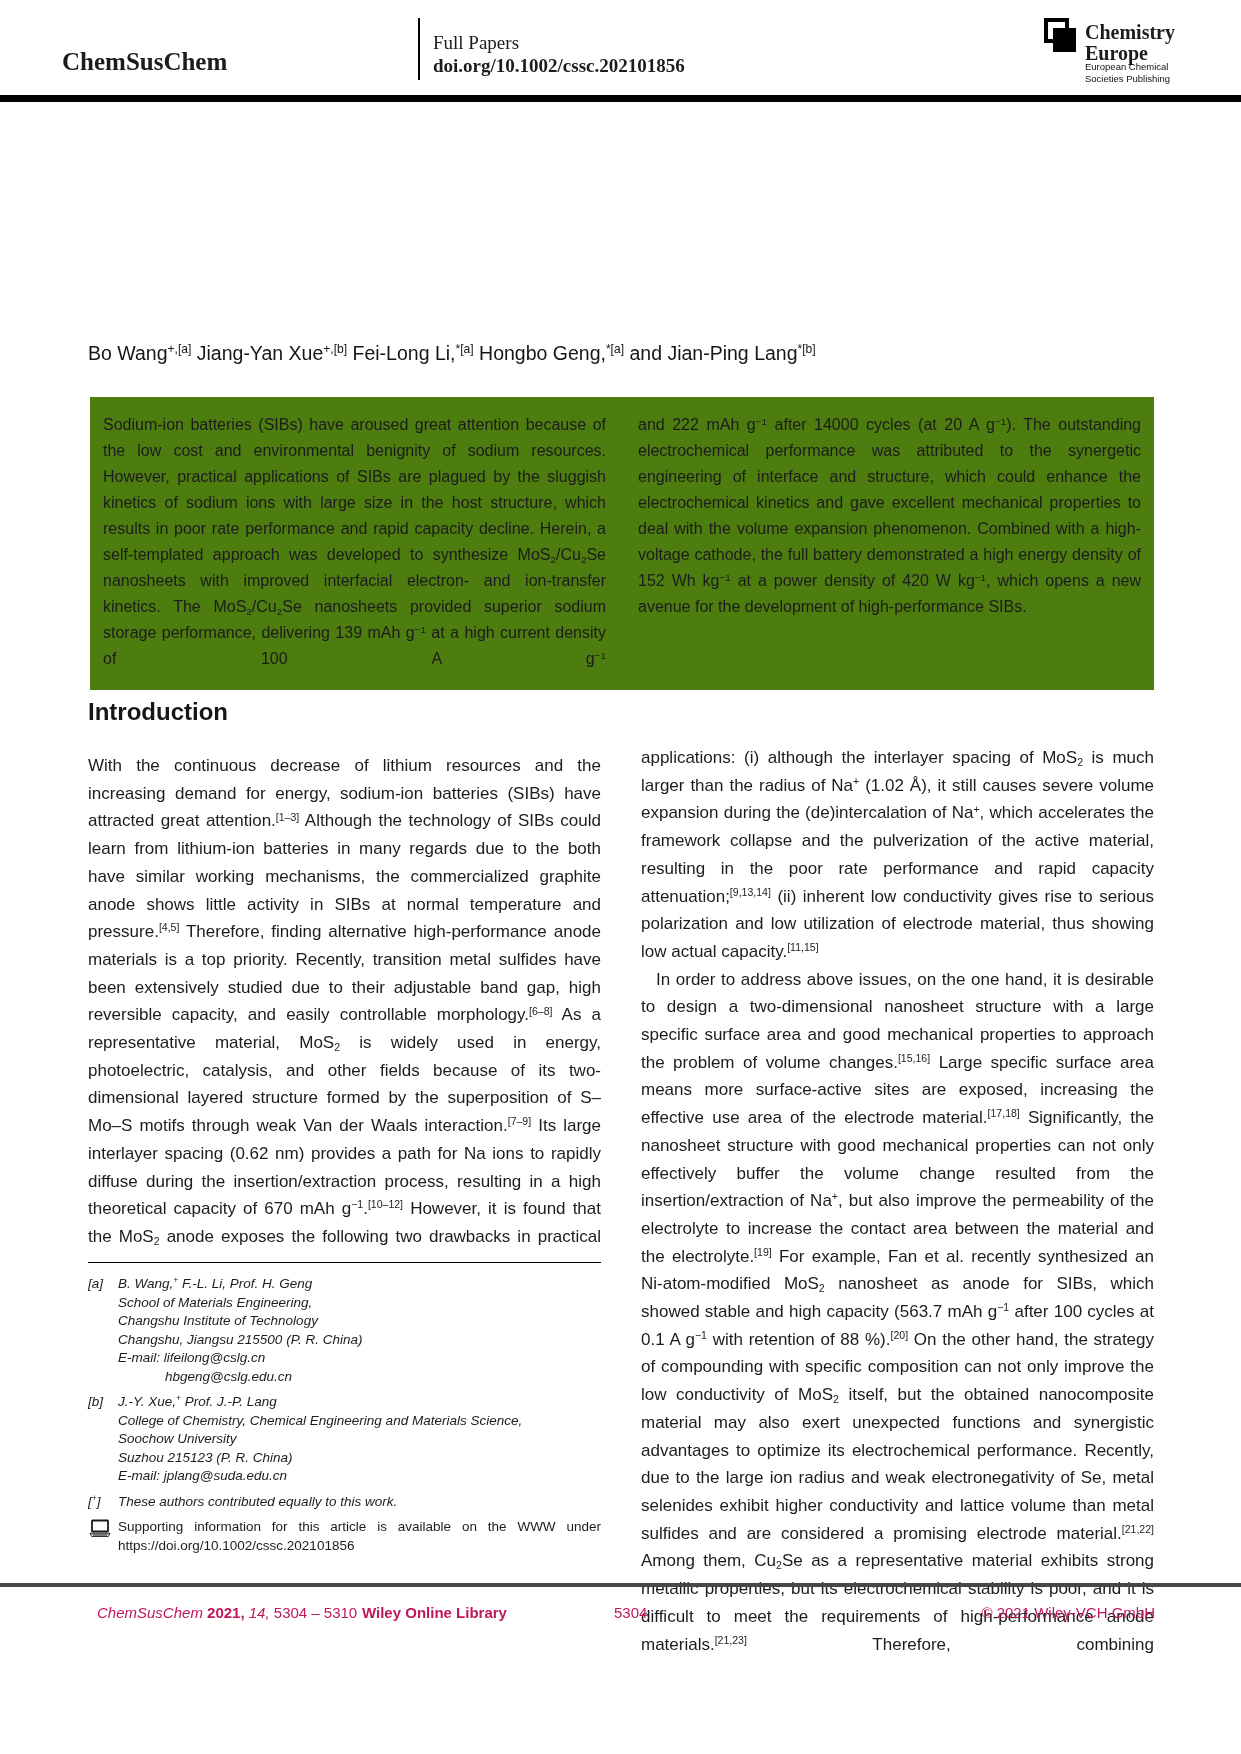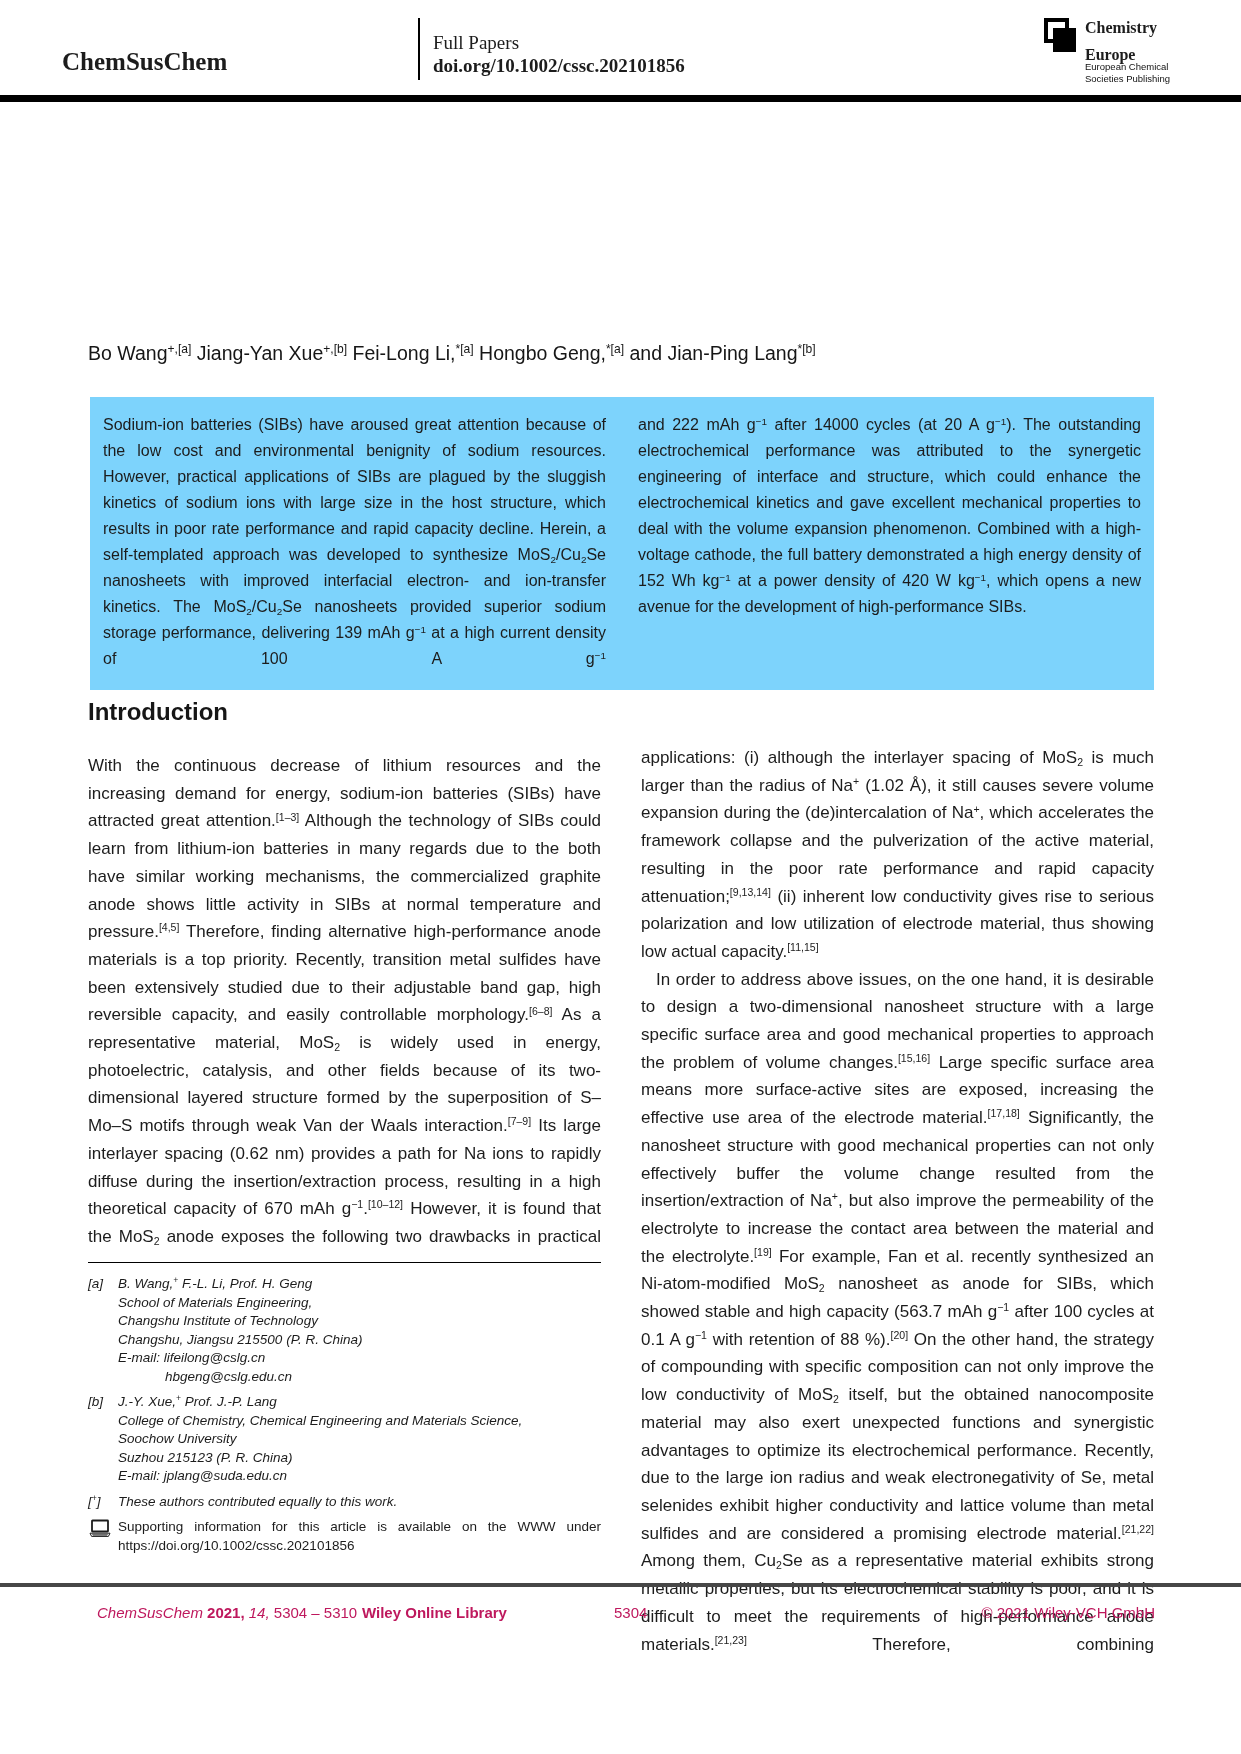--- a/index.html
+++ b/index.html
@@ -28,37 +28,37 @@
     position:absolute; left:433px; top:55px;
     font-family:"Liberation Serif", serif; font-weight:bold; font-size:19px;
   }
   .header-bar { position:absolute; left:0; top:95px; width:1241px; height:7px; background:#000; }
 
   
   .ce-logo { position:absolute; left:1038px; top:14px; width:150px; height:72px; }
   .ce-sq-outline { position:absolute; left:6px; top:4px; width:17px; height:17px; border:4px solid #000; background:#fff; }
   .ce-sq-fill { position:absolute; left:15px; top:14px; width:23px; height:24px; background:#000; }
   .ce-name {
-    position:absolute; left:47px; top:0;
-    font-family:"Liberation Serif", serif; font-weight:bold; font-size:16px; line-height:27px;
+    position:absolute; left:47px; top:8px;
+    font-family:"Liberation Serif", serif; font-weight:bold; font-size:20px; line-height:21px;
   }
   .ce-sub { position:absolute; left:47px; top:47px; font-size:9.5px; line-height:11.5px; color:#111; }
 
   
   .title {
     position:absolute; left:88px; top:151px; width:1060px;
     font-size:32px; font-weight:bold; line-height:44px; letter-spacing:-0.2px; color:#161616;
   }
   .title .tline { white-space:nowrap; }
   .authors { position:absolute; left:88px; top:306px; width:1060px; font-size:19.5px; color:#161616;margin-top:36px; }
 
   
   .abstract {
     position:absolute; left:90px; top:397px; width:1064px;
-    background:#7dd3fc; padding:15px 0 18px 0;
+    background:#4d7c0f; padding:15px 0 18px 0;
   }
   .abstract-inner { display:flex; gap:32px; padding:0 13px; }
   .abstract-col {
     width:503px; font-size:16px; line-height:26px; text-align:justify; color:#1c1c1c;
   }
   .abstract-col.first { text-align-last:justify; }
 
   
   .section-heading {
     position:absolute; left:88px; top:698px;

